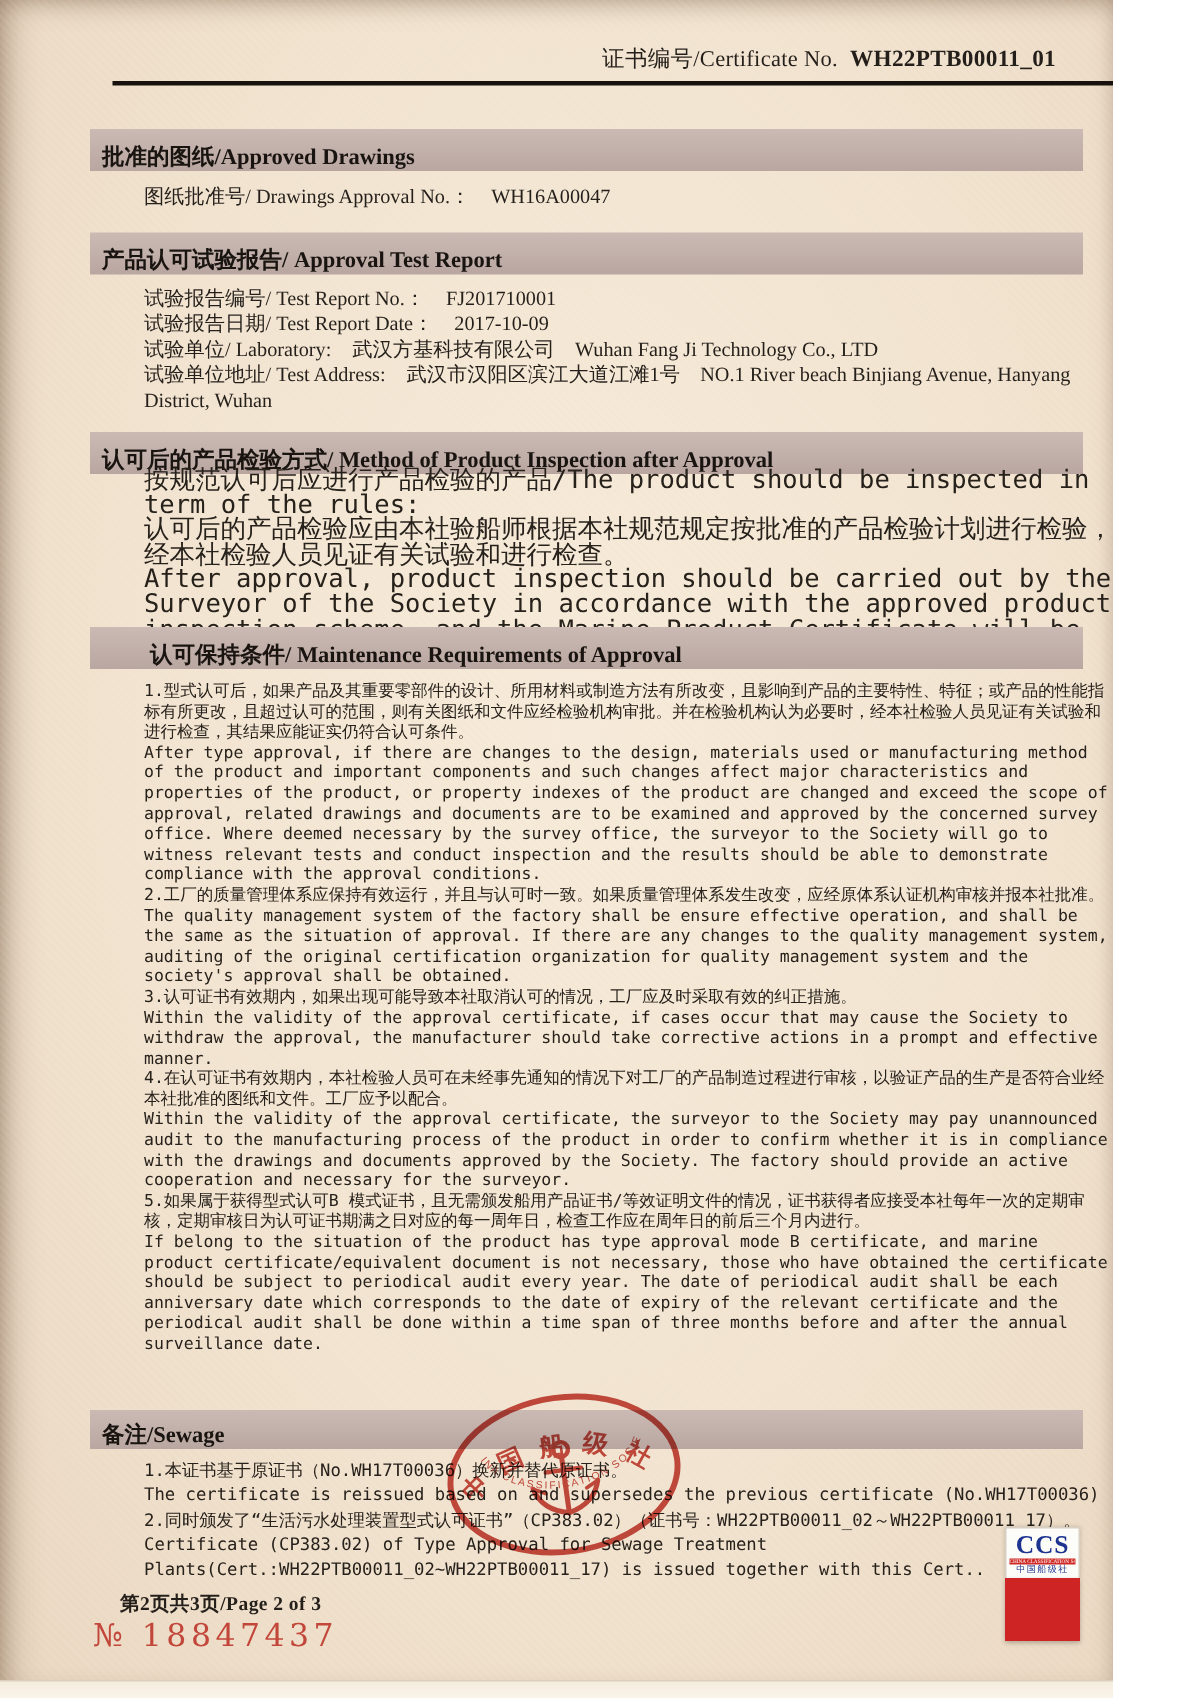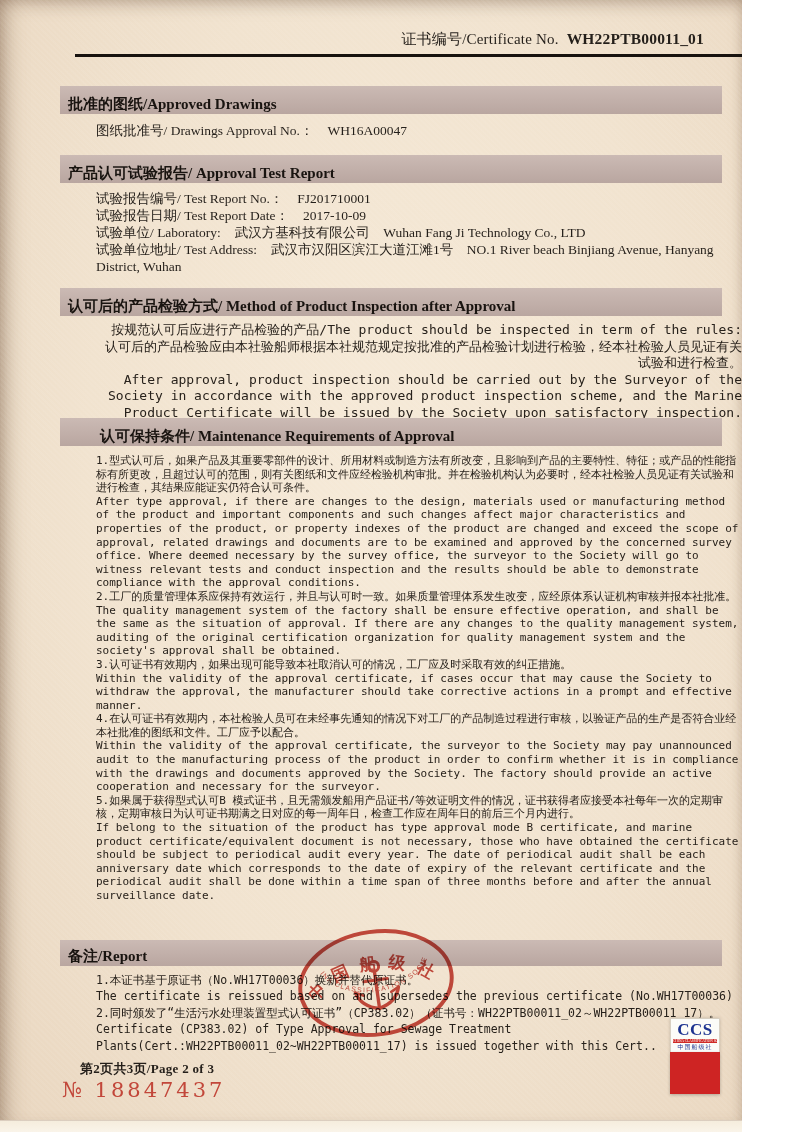--- a/index.html
+++ b/index.html
@@ -33,21 +33,21 @@
   #bar-remarks{top:940px;height:26px;}
 
   .fields{position:absolute;left:96px;width:650px;font-size:13.5px;line-height:17px;}
   #fields-drawings{top:122px;}
   #fields-test{top:190px;}
   .field{margin:0;}
   .f-value{margin-left:14px;}
 
   .paras{position:absolute;left:96px;width:646px;font-family:"DejaVu Sans Mono",monospace;color:#27211b;}
   .paras p{margin:0;}
-  #paras-inspection{top:322px;font-size:13px;line-height:16.6px;text-align:right;}
+  #paras-inspection{top:312px;font-size:17px;line-height:16.6px;}
   #paras-maintenance{top:454px;font-size:11px;line-height:13.6px;}
   #paras-remarks{top:972px;font-size:11.5px;line-height:16.4px;}
 
   .stamp{position:absolute;left:292px;top:922px;width:168px;height:122px;z-index:5;
     opacity:.9;mix-blend-mode:multiply;}
 
   .page-info{position:absolute;left:80px;top:1060px;font-size:13px;font-weight:bold;letter-spacing:.3px;}
   .serial{position:absolute;left:62px;top:1078px;font-size:21px;color:#c2473a;
     letter-spacing:3px;font-family:"DejaVu Serif",serif;}
 
@@ -117,21 +117,21 @@
     <p>The quality management system of the factory shall be ensure effective operation, and shall be the same as the situation of approval. If there are any changes to the quality management system, auditing of the original certification organization for quality management system and the society's approval shall be obtained.</p>
     <p>3.认可证书有效期内，如果出现可能导致本社取消认可的情况，工厂应及时采取有效的纠正措施。</p>
     <p>Within the validity of the approval certificate, if cases occur that may cause the Society to withdraw the approval, the manufacturer should take corrective actions in a prompt and effective manner.</p>
     <p>4.在认可证书有效期内，本社检验人员可在未经事先通知的情况下对工厂的产品制造过程进行审核，以验证产品的生产是否符合业经本社批准的图纸和文件。工厂应予以配合。</p>
     <p>Within the validity of the approval certificate, the surveyor to the Society may pay unannounced audit to the manufacturing process of the product in order to confirm whether it is in compliance with the drawings and documents approved by the Society. The factory should provide an active cooperation and necessary for the surveyor.</p>
     <p>5.如果属于获得型式认可B 模式证书，且无需颁发船用产品证书/等效证明文件的情况，证书获得者应接受本社每年一次的定期审核，定期审核日为认可证书期满之日对应的每一周年日，检查工作应在周年日的前后三个月内进行。</p>
     <p>If belong to the situation of the product has type approval mode B certificate, and marine product certificate/equivalent document is not necessary, those who have obtained the certificate should be subject to periodical audit every year. The date of periodical audit shall be each anniversary date which corresponds to the date of expiry of the relevant certificate and the periodical audit shall be done within a time span of three months before and after the annual surveillance date.</p>
   </div>
 
   <div class="bar" id="bar-remarks">
-    <span>备注/Report</span>
+    <span>备注/Sewage</span>
   </div>
   <div class="paras" id="paras-remarks">
     <p>1.本证书基于原证书（No.WH17T00036）换新并替代原证书。</p>
     <p>The certificate is reissued based on and supersedes the previous certificate (No.WH17T00036)</p>
     <p>2.同时颁发了“生活污水处理装置型式认可证书”（CP383.02）（证书号：WH22PTB00011_02～WH22PTB00011_17）。</p>
     <p>Certificate (CP383.02) of Type Approval for Sewage Treatment Plants(Cert.:WH22PTB00011_02~WH22PTB00011_17) is issued together with this Cert..</p>
   </div>
 
   <svg class="stamp" viewBox="0 0 170 122" aria-hidden="true">
     <g transform="rotate(-8 85 61)" fill="none" stroke="#c23b31">

